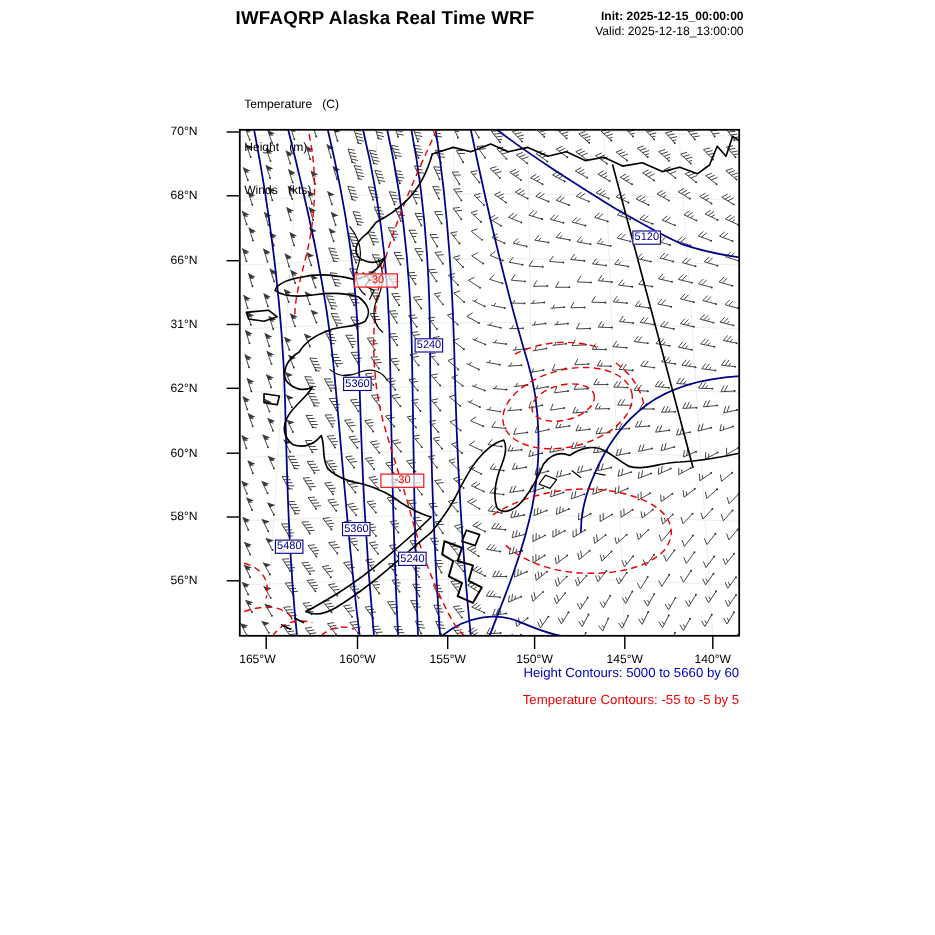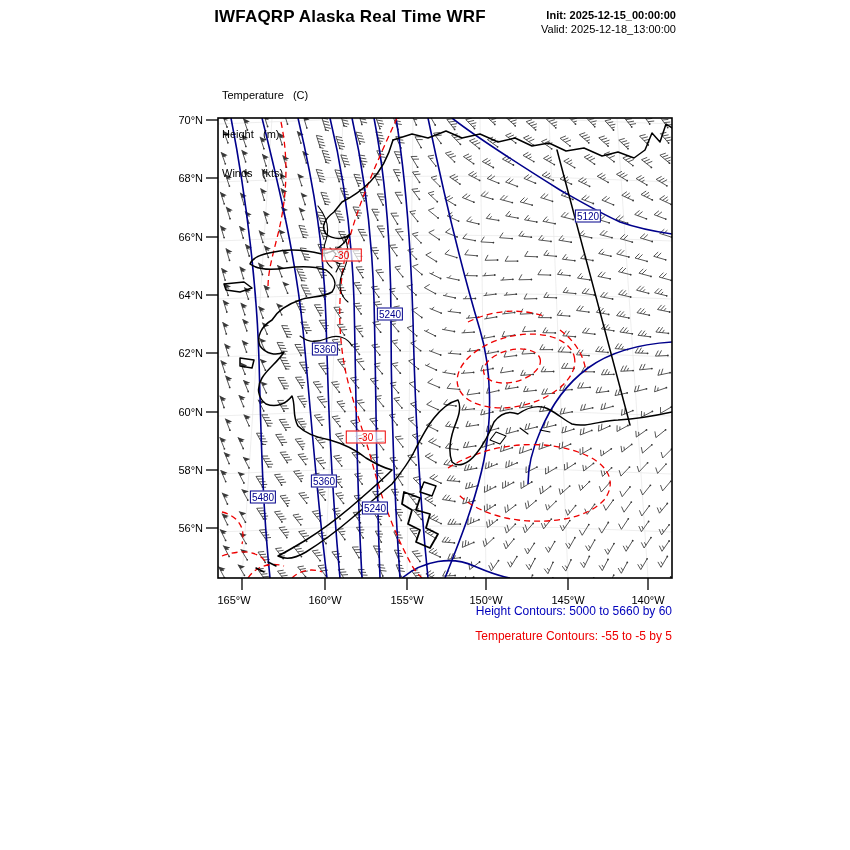--- a/index.html
+++ b/index.html
@@ -6,21 +6,21 @@
   body{width:850px;height:850px;position:relative;background:#ffffff;
        font-family:"Liberation Sans", sans-serif;color:#000;overflow:hidden;}
   .abs{position:absolute;}
   #title{top:7px;left:120px;width:460px;text-align:center;font-size:17px;font-weight:bold;letter-spacing:.2px;}
   #init-line{top:9px;right:174px;font-size:11px;font-weight:bold;text-align:right;}
   #valid-line{top:23px;right:174px;font-size:11px;text-align:right;}
   #field-list{top:63px;left:222px;font-size:11px;line-height:13px;white-space:pre;}
   #legend-height{top:604px;right:178px;font-size:12px;color:#0000bb;text-align:right;}
   #legend-temp{top:629px;right:178px;font-size:12px;color:#ee0000;text-align:right;}
   #footer{top:815px;left:222px;font-size:11px;line-height:13px;}
-  .lat-label{position:absolute;width:48px;text-align:right;font-size:11px;}
+  .lat-label{position:absolute;width:48px;font-size:11px;}
   .lon-label{position:absolute;width:60px;text-align:center;font-size:11px;}
   .hlabel{position:absolute;transform:translate(-50%,-50%);font-size:10px;line-height:11px;
           color:#00008b;background:#fff;border:1px solid #00008b;padding:0 1px;}
   .tlabel{position:absolute;transform:translate(-50%,-50%);font-size:10px;line-height:11px;
           color:#ee0000;background:rgba(255,255,255,.7);border:1px solid #ee0000;padding:0 12px;}
   svg{position:absolute;top:0;left:0;}
 </style>
 </head>
 <body>
 
@@ -126,21 +126,21 @@
 <div class="abs" id="field-list">
   <div>Temperature   (C)</div>
   <div>Height   (m)</div>
   <div>Winds   (kts)</div>
 </div>
 
 <div id="axis-labels">
     <span class="lat-label" style="left: 155px; top: 114px;">70°N</span>
     <span class="lat-label" style="left: 155px; top: 172px;">68°N</span>
     <span class="lat-label" style="left: 155px; top: 231px;">66°N</span>
-    <span class="lat-label" style="left: 155px; top: 289px;">64°N</span>
+    <span class="lat-label" style="left: 155px; top: 289px;">31°N</span>
     <span class="lat-label" style="left: 155px; top: 347px;">62°N</span>
     <span class="lat-label" style="left: 155px; top: 406px;">60°N</span>
     <span class="lat-label" style="left: 155px; top: 464px;">58°N</span>
     <span class="lat-label" style="left: 155px; top: 522px;">56°N</span>
     <span class="lon-label" style="left: 204px; top: 594px;">165°W</span>
     <span class="lon-label" style="left: 295px; top: 594px;">160°W</span>
     <span class="lon-label" style="left: 377px; top: 594px;">155°W</span>
     <span class="lon-label" style="left: 456px; top: 594px;">150°W</span>
     <span class="lon-label" style="left: 538px; top: 594px;">145°W</span>
     <span class="lon-label" style="left: 618px; top: 594px;">140°W</span>

